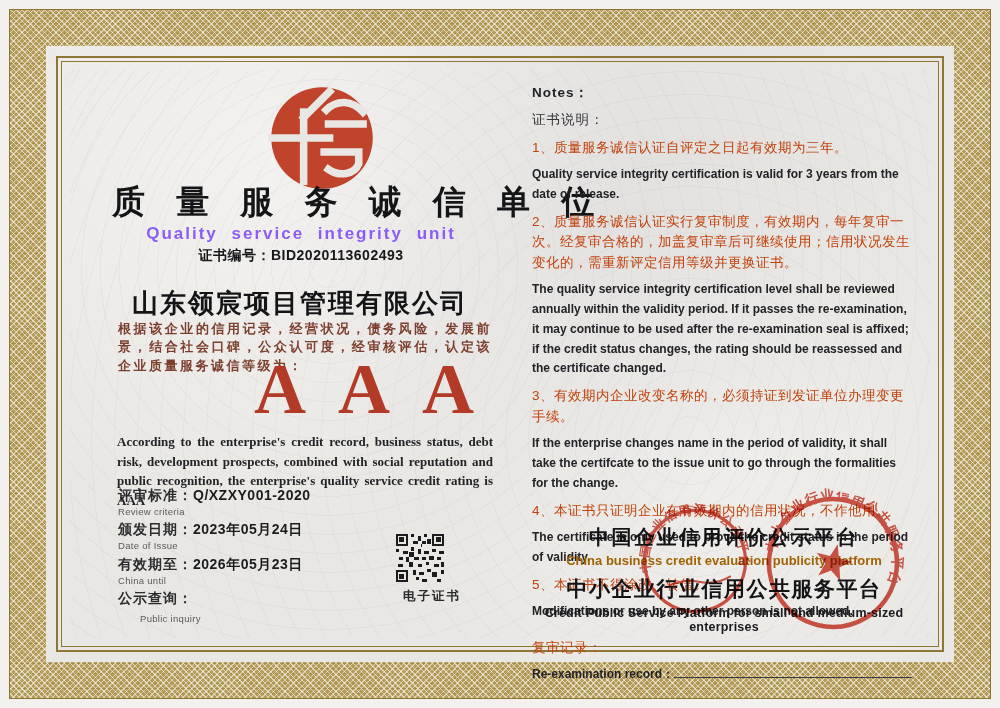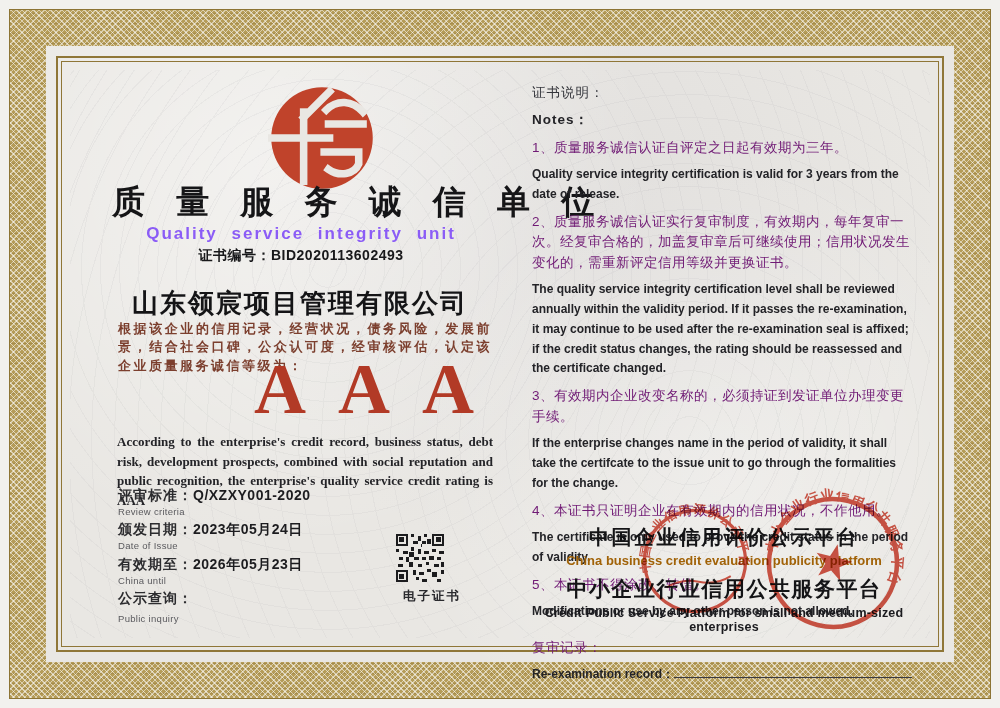--- a/index.html
+++ b/index.html
@@ -44,21 +44,21 @@
   .field .lab{font-weight:bold;letter-spacing:1px;}
   .field .val{font-weight:bold;color:#1c1c1f;letter-spacing:.5px;}
   .field .sub{font-size:9.5px;color:#5a5a5e;margin-top:1px;letter-spacing:.3px;}
   .urls{display:inline-block;vertical-align:top;font-weight:600;color:#3d3d42;line-height:1.32;font-size:13.5px;}
   .qr{position:absolute;left:396px;top:534px;width:48px;height:48px;}
   .qr-label{position:absolute;left:390px;top:588px;width:84px;text-align:center;
     font-size:12.5px;font-weight:bold;color:#2a2a2e;letter-spacing:2px;}
   
   .rcol{position:absolute;left:532px;top:84px;width:382px;}
   .note{margin:0 0 7px 0;}
-  .note.zh{font-size:13.5px;color:#701a75;letter-spacing:.5px;line-height:1.5;}
+  .note.zh{font-size:13.5px;color:#c2410c;letter-spacing:.5px;line-height:1.5;}
   .note.en{font-size:12px;font-weight:600;color:#232327;line-height:1.66;}
   .head{font-size:13.5px;color:#35363c;margin:0 0 9px 0;letter-spacing:1px;}
   .reexam{margin-top:16px;}
   .uline{display:inline-block;width:238px;border-bottom:1.4px solid #3a3a40;height:11px;}
   .platforms{position:absolute;left:524px;top:524px;width:400px;text-align:center;}
   .platforms .pzh1{font-size:20px;font-weight:900;color:#141416;letter-spacing:2.5px;}
   .platforms .pen1{font-size:13px;font-weight:bold;color:#a16207;margin-top:2px;}
   .platforms .pzh2{font-size:21px;font-weight:900;color:#141416;letter-spacing:1.5px;margin-top:7px;}
   .platforms .pen2{font-size:12.5px;font-weight:bold;color:#1a1a1e;margin-top:3px;letter-spacing:.2px;}
   .stamp{position:absolute;mix-blend-mode:multiply;opacity:.88;}
@@ -104,21 +104,21 @@
   <div class="field" style="top:521px;">
     <span class="lab">颁发日期：</span><span class="val">2023年05月24日</span>
     <div class="sub">Date of Issue</div>
   </div>
   <div class="field" style="top:556px;">
     <span class="lab">有效期至：</span><span class="val">2026年05月23日</span>
     <div class="sub">China until</div>
   </div>
   <div class="field" style="top:590px;">
     <span class="lab" style="vertical-align:top;">公示查询：</span>
-    <div class="sub" style="margin-top:5px;">Public inquiry</div>
+    <div class="sub" style="margin-top:5px;margin-left:22px;">Public inquiry</div>
   </div>
 
   <div class="qr">
     <svg viewBox="0 0 29 29" width="48" height="48" shape-rendering="crispEdges">
       <rect width="29" height="29" fill="#e9e7e3"></rect>
       <g fill="#1c1c1e">
         <rect x="0" y="0" width="7" height="7"></rect>
           <rect x="22" y="0" width="7" height="7"></rect>
           <rect x="0" y="22" width="7" height="7"></rect>
         <rect x="1" y="1" width="5" height="5" fill="#e9e7e3"></rect>
@@ -162,22 +162,22 @@
         <rect x="16" y="27" width="3" height="2"></rect>
           <rect x="25" y="27" width="2" height="2"></rect>
           <rect x="9" y="13" width="1" height="1"></rect>
           <rect x="15" y="6" width="1" height="2"></rect>
       </g>
     </svg>
   </div>
   <div class="qr-label">电子证书</div>
 
   <div class="rcol">
+    <p class="head" style="font-weight:bold;color:#232327;">Notes：</p>
     <p class="head">证书说明：</p>
-    <p class="head" style="font-weight:bold;color:#232327;">Notes：</p>
     <p class="note zh">1、质量服务诚信认证自评定之日起有效期为三年。</p>
     <p class="note en">Quality service integrity certification is valid for 3 years from the date of release.</p>
     <p class="note zh">2、质量服务诚信认证实行复审制度，有效期内，每年复审一次。经复审合格的，加盖复审章后可继续使用；信用状况发生变化的，需重新评定信用等级并更换证书。</p>
     <p class="note en">The quality service integrity certification level shall be reviewed annually within the validity period. If it passes the re-examination, it may continue to be used after the re-examination seal is affixed; if the credit status changes, the rating should be reassessed and the certificate changed.</p>
     <p class="note zh">3、有效期内企业改变名称的，必须持证到发证单位办理变更手续。</p>
     <p class="note en">If the enterprise changes name in the period of validity, it shall take the certifcate to the issue unit to go through the formalities for the change.</p>
     <p class="note zh">4、本证书只证明企业在有效期内的信用状况，不作他用。</p>
     <p class="note en">The certificate is only used to prove the credit status in the period of validity.</p>
     <p class="note zh">5、本证书不得涂改、转借。</p>
     <p class="note en">Modifications or use by any other person is not allowed.</p>

